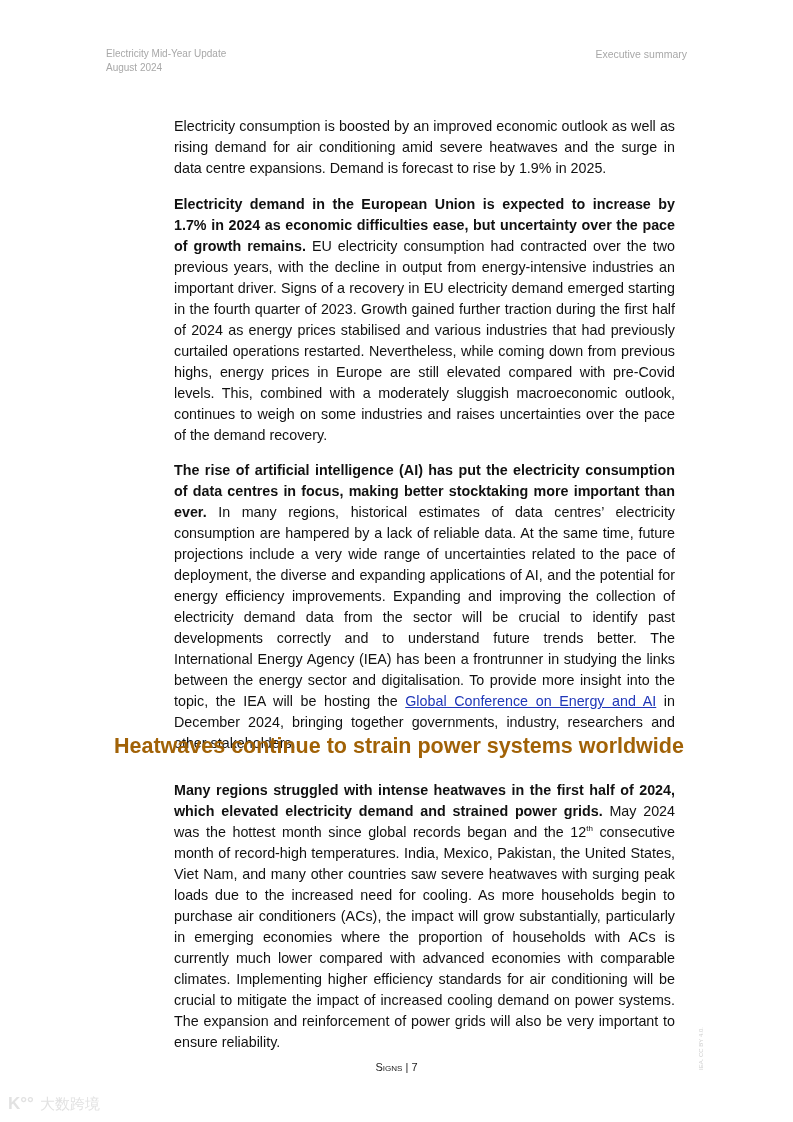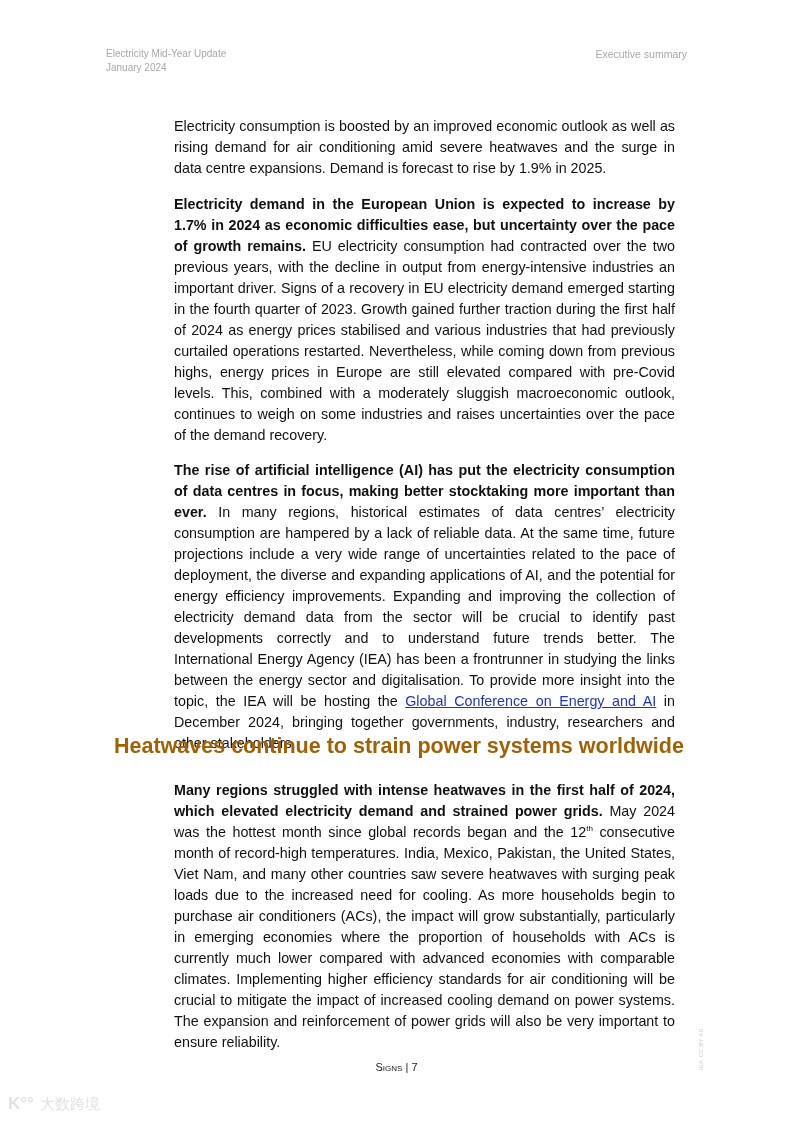--- a/index.html
+++ b/index.html
@@ -27,21 +27,21 @@
       font-size: 6px; color: #cfcfcf; white-space: nowrap;
     }
     .watermark { position: absolute; left: 8px; top: 1094px; font-size: 15px; color: #e2e2e2; white-space: nowrap; display: flex; align-items: center; gap: 6px; }
     .wm-logo { font-weight: bold; font-size: 17px; color: #e2e2e2; }
   </style>
 </head>
 <body>
 
 <div class="hdr-left">
   <div>Electricity Mid-Year Update</div>
-  <div>January 2024</div>
+  <div>August 2024</div>
 </div>
 <div class="hdr-right">Executive summary</div>
 
 <div class="body-col" style="top:104px;">
   <p class="para"><span>Electricity consumption is boosted by an improved economic outlook as well as rising demand for air conditioning amid severe heatwaves and the surge in data centre expansions. Demand is forecast to rise by 1.9% in 2025.</span></p>
 </div>
 
 <div class="body-col" style="top:182px;">
   <p class="para"><b>Electricity demand in the European Union is expected to increase by 1.7% in 2024 as economic difficulties ease, but uncertainty over the pace of growth remains.</b><span> EU electricity consumption had contracted over the two previous years, with the decline in output from energy-intensive industries an important driver. Signs of a recovery in EU electricity demand emerged starting in the fourth quarter of 2023. Growth gained further traction during the first half of 2024 as energy prices stabilised and various industries that had previously curtailed operations restarted. Nevertheless, while coming down from previous highs, energy prices in Europe are still elevated compared with pre-Covid levels. This, combined with a moderately sluggish macroeconomic outlook, continues to weigh on some industries and raises uncertainties over the pace of the demand recovery.</span></p>
 </div>

